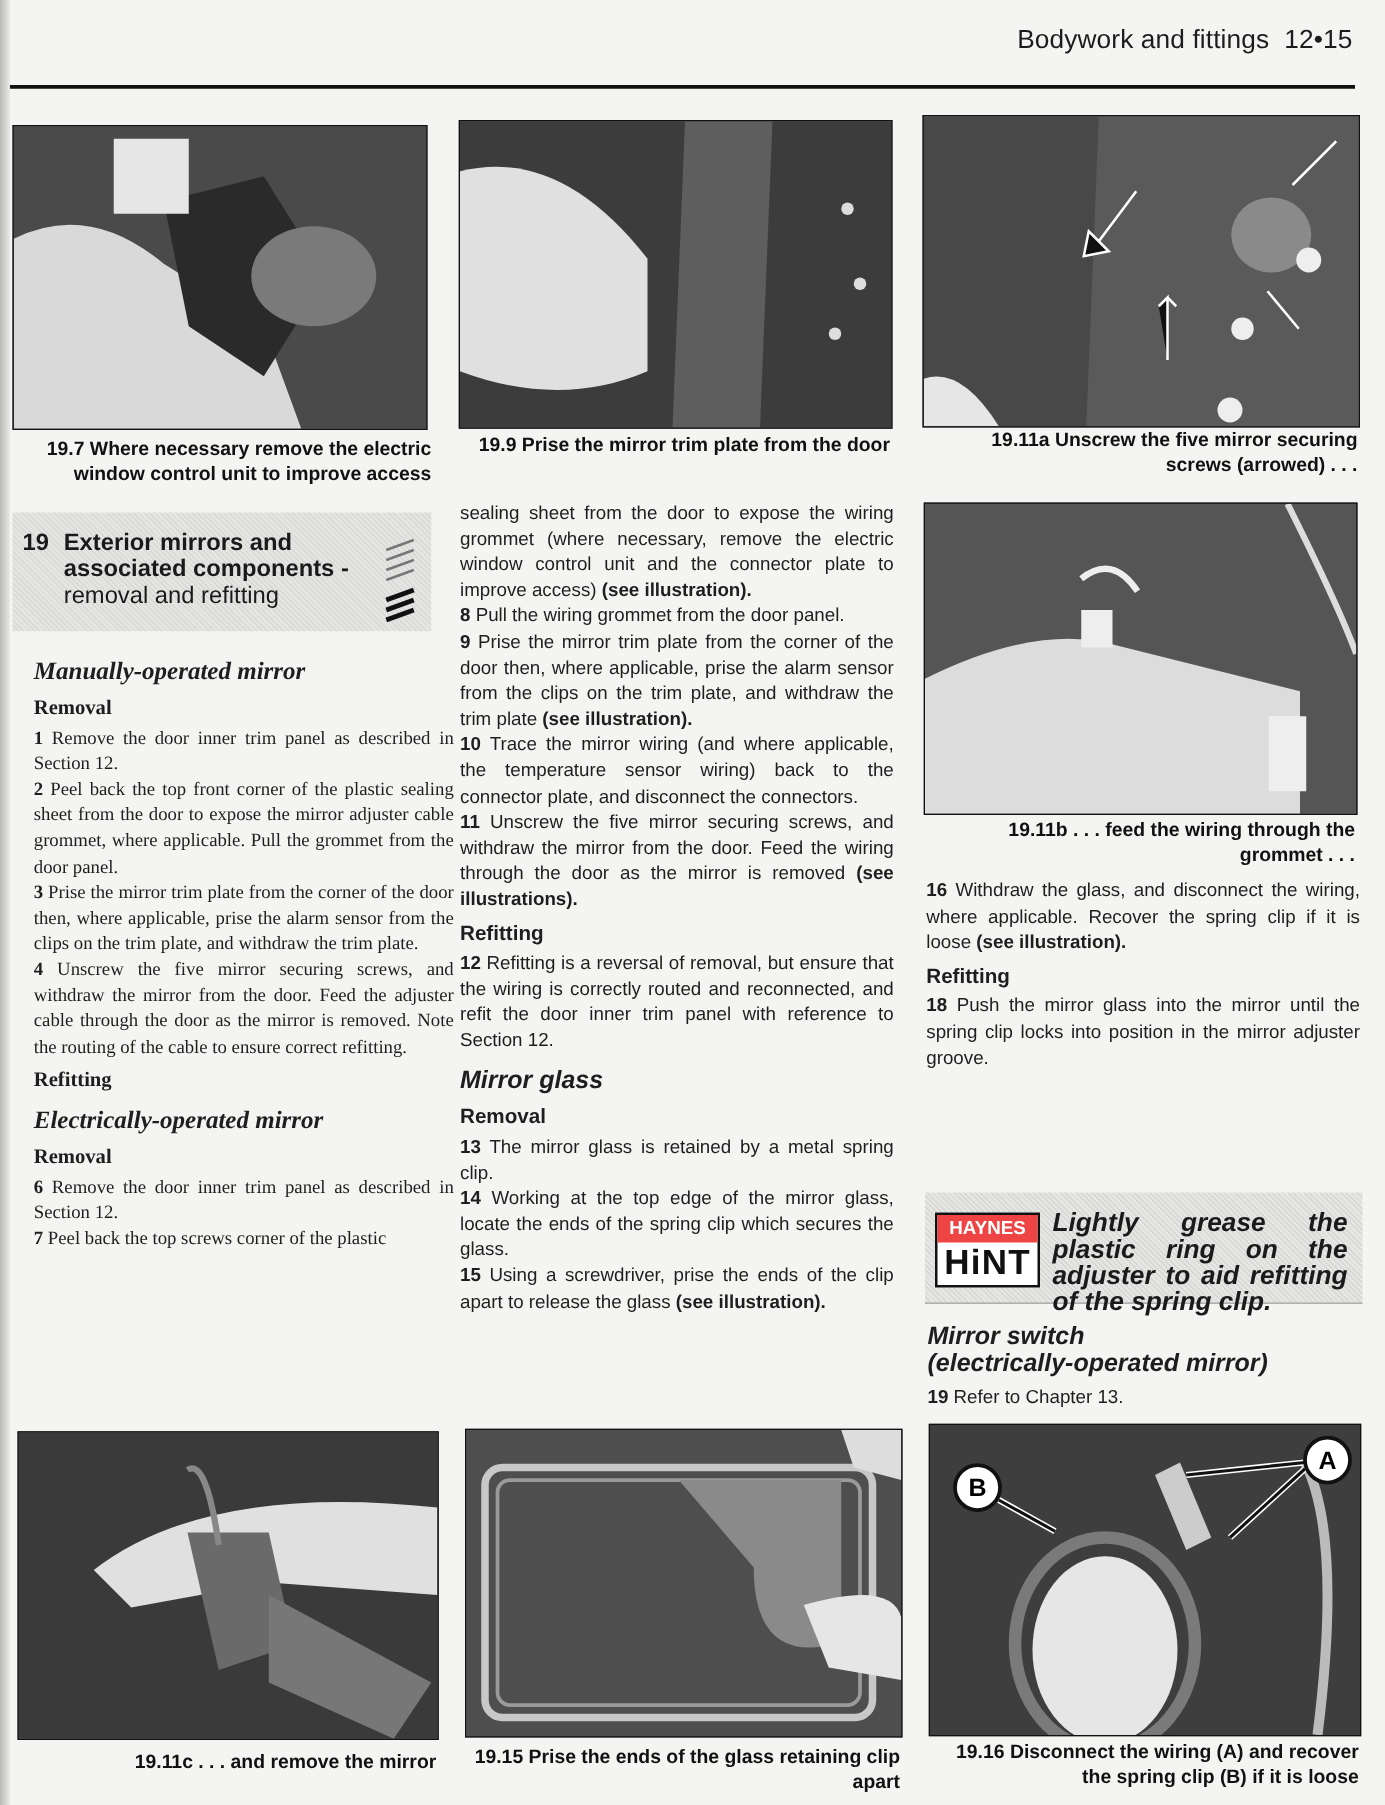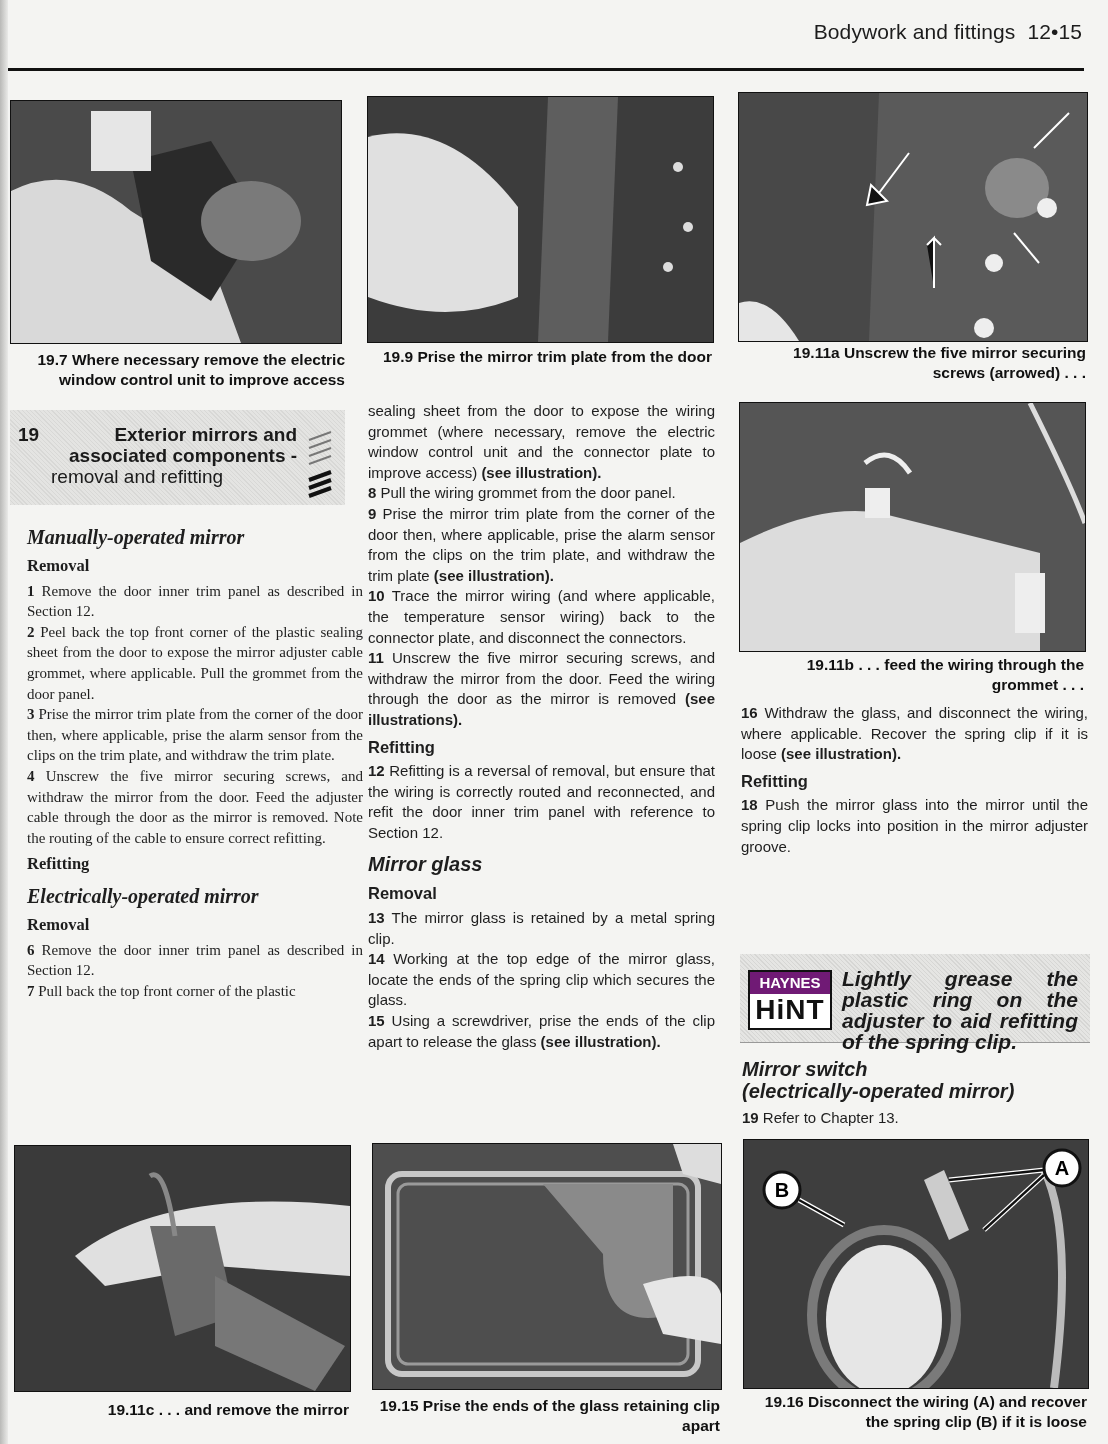--- a/index.html
+++ b/index.html
@@ -19,29 +19,29 @@
   .col p{margin:0;}
   .col .num{font-weight:bold;}
   .col b{font-weight:bold;}
   .col h3{font-size:16.5px;font-weight:bold;margin:6px 0 4px 0;}
   .col h2{font-size:20px;font-weight:bold;font-style:italic;margin:10px 0 8px 0;line-height:22px;}
 
   .sectionbox{position:absolute;left:10px;top:410px;width:335px;height:95px;
        background:repeating-linear-gradient(45deg,#d8d8d6 0 1px,#e4e4e2 1px 3px);}
   .sectionbox .t{position:absolute;left:8px;top:14px;font-size:19px;line-height:21px;}
   .sectionbox .t .n{position:absolute;left:0;top:0;font-weight:bold;}
-  .sectionbox .t .l1,.sectionbox .t .l2{display:block;margin-left:51px;font-weight:bold;text-align:right;}
+  .sectionbox .t .l1,.sectionbox .t .l2{display:block;margin-left:33px;font-weight:bold;}
   .sectionbox .t .l3{display:block;margin-left:33px;}
   .wrench{position:absolute;right:10px;top:18px;width:30px;height:70px;}
 
   .hint{position:absolute;left:740px;top:954px;width:350px;height:88px;
        background:repeating-linear-gradient(45deg,#d6d6d4 0 1px,#e5e5e3 1px 3px);
        border-bottom:1px solid #999;}
   .hintlogo{position:absolute;left:8px;top:16px;width:80px;height:56px;border:2px solid #111;background:#fff;}
-  .hintlogo .top{background:#701a75;color:#fff;font-weight:bold;font-size:15px;text-align:center;line-height:22px;}
+  .hintlogo .top{background:#ef4444;color:#fff;font-weight:bold;font-size:15px;text-align:center;line-height:22px;}
   .hintlogo .bot{color:#111;font-weight:bold;font-size:28px;text-align:center;line-height:32px;letter-spacing:1px;}
   .hinttext{position:absolute;left:102px;top:14px;width:236px;font-style:italic;font-weight:bold;
        font-size:21px;line-height:21px;text-align:justify;}
 </style>
 </head>
 <body>
 
 <div class="leftshade"></div>
 
 <div class="header">
@@ -117,21 +117,21 @@
   <h2>Manually-operated mirror</h2>
   <h3>Removal</h3>
   <p><span class="num">1</span> <span>Remove the door inner trim panel as described in Section 12.</span></p>
   <p><span class="num">2</span> <span>Peel back the top front corner of the plastic sealing sheet from the door to expose the mirror adjuster cable grommet, where applicable. Pull the grommet from the door panel.</span></p>
   <p><span class="num">3</span> <span>Prise the mirror trim plate from the corner of the door then, where applicable, prise the alarm sensor from the clips on the trim plate, and withdraw the trim plate.</span></p>
   <p><span class="num">4</span> <span>Unscrew the five mirror securing screws, and withdraw the mirror from the door. Feed the adjuster cable through the door as the mirror is removed. Note the routing of the cable to ensure correct refitting.</span></p>
   <h3>Refitting</h3>
   <h2>Electrically-operated mirror</h2>
   <h3>Removal</h3>
   <p><span class="num">6</span> <span>Remove the door inner trim panel as described in Section 12.</span></p>
-  <p><span class="num">7</span> <span>Pull back the top front corner of the plastic</span></p>
+  <p><span class="num">7</span> <span>Peel back the top screws corner of the plastic</span></p>
 </div>
 
 <div class="col" style="left:368px;top:401px;width:347px;">
   <p><span>sealing sheet from the door to expose the wiring grommet (where necessary, remove the electric window control unit and the connector plate to improve access)</span> <b>(see illustration).</b></p>
   <p><span class="num">8</span> <span>Pull the wiring grommet from the door panel.</span></p>
   <p><span class="num">9</span> <span>Prise the mirror trim plate from the corner of the door then, where applicable, prise the alarm sensor from the clips on the trim plate, and withdraw the trim plate</span> <b>(see illustration).</b></p>
   <p><span class="num">10</span> <span>Trace the mirror wiring (and where applicable, the temperature sensor wiring) back to the connector plate, and disconnect the connectors.</span></p>
   <p><span class="num">11</span> <span>Unscrew the five mirror securing screws, and withdraw the mirror from the door. Feed the wiring through the door as the mirror is removed</span> <b>(see illustrations).</b></p>
   <h3>Refitting</h3>
   <p><span class="num">12</span> <span>Refitting is a reversal of removal, but ensure that the wiring is correctly routed and reconnected, and refit the door inner trim panel with reference to Section 12.</span></p>

